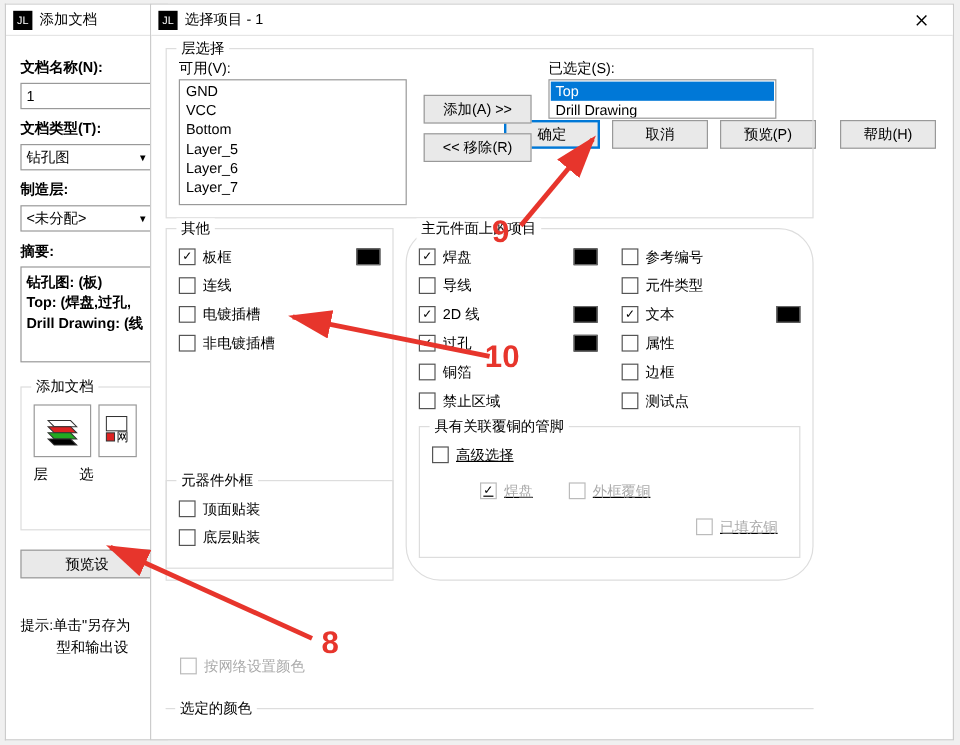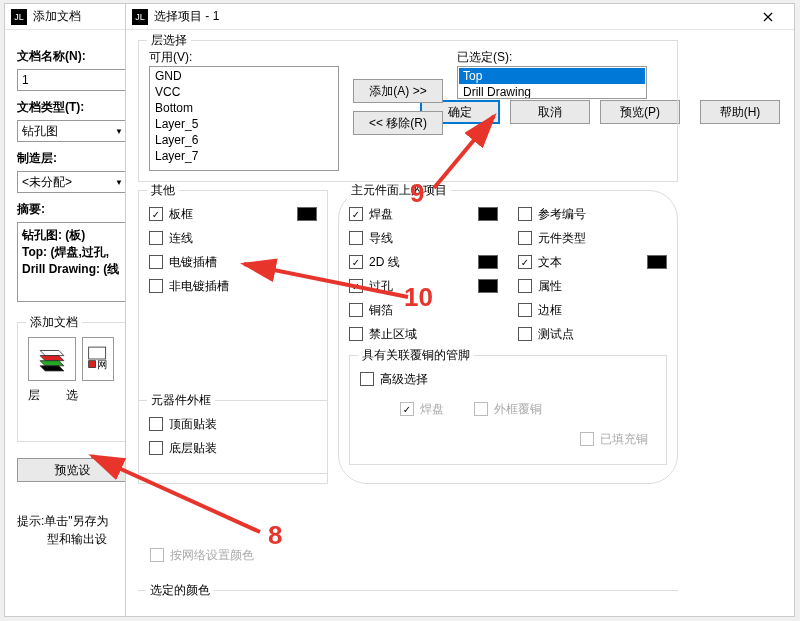--- a/index.html
+++ b/index.html
@@ -246,21 +246,21 @@
                 <span class="cb"></span>
                 <span>边框</span>
               </div>
             <div class="check-row">
                 <span class="cb"></span>
                 <span>测试点</span>
               </div>
           </div>
         </div>
 
-        <div class="group" style="margin-top:6px;">
+        <div class="group" style="margin-top:6px;text-decoration:underline;">
           <div class="group-title">具有关联覆铜的管脚</div>
           <div class="check-row">
               <span class="cb"></span>
               <span>高级选择</span>
             </div>
           <div style="display:flex; gap:30px; margin-left:40px;">
             <div class="check-row disabled-text">
                 <span class="cb disabled checked"></span>
                 <span>焊盘</span>
               </div>

